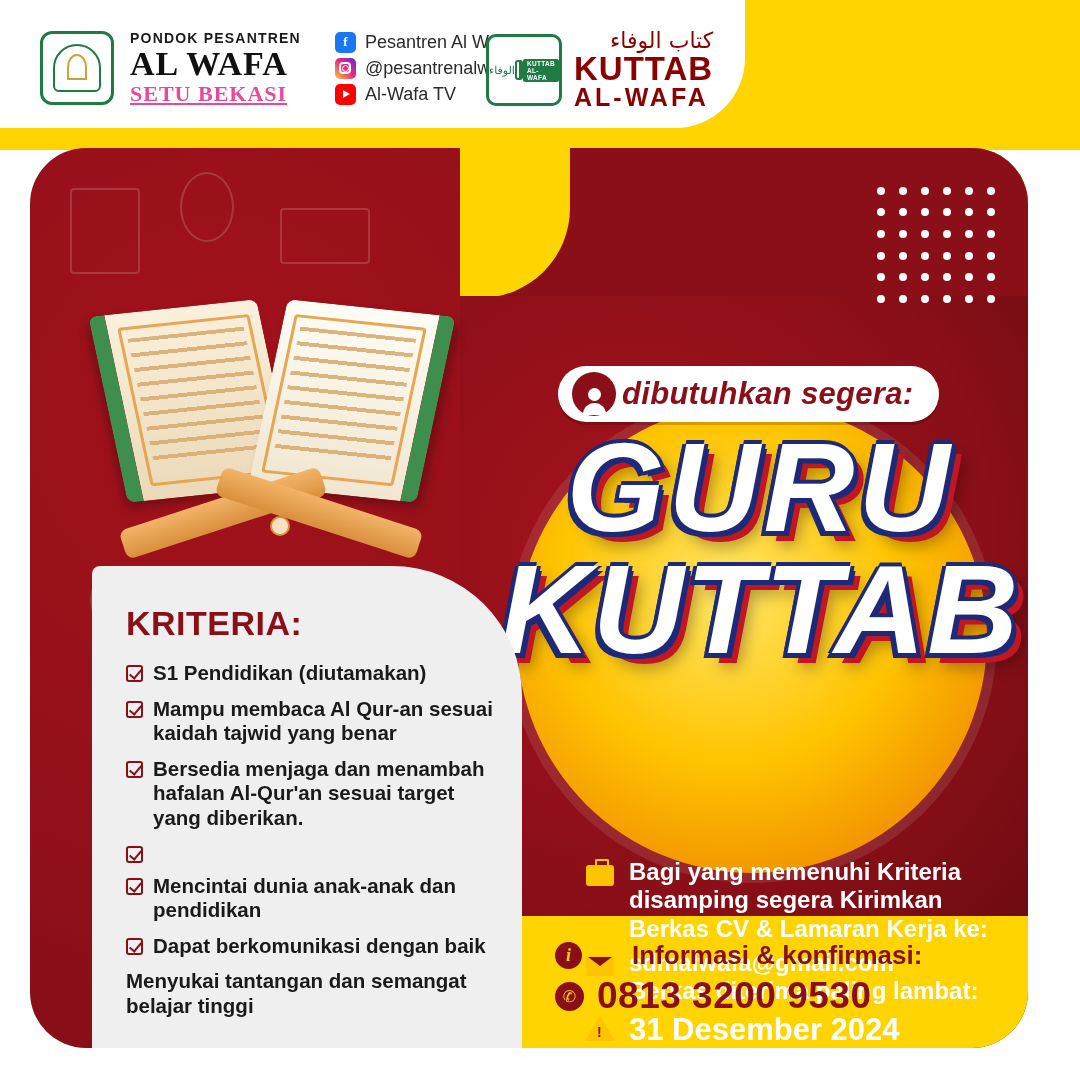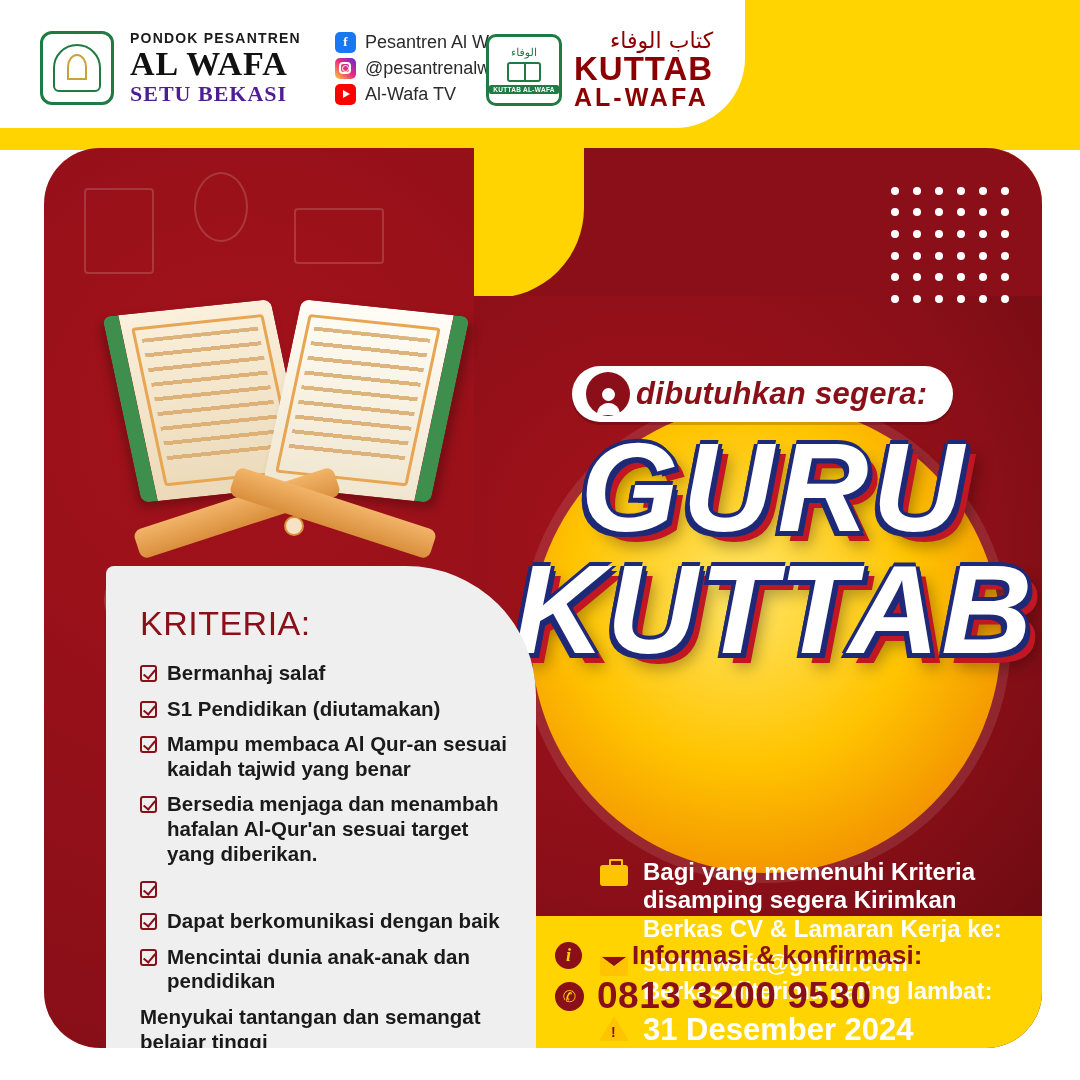--- a/index.html
+++ b/index.html
@@ -63,21 +63,21 @@
     border-radius: 50% 50% 0 0;
   }
   .pesantren-text { line-height: 1.05; }
   .pesantren-text .l1 {
     font-size: 14px; font-weight: bold; letter-spacing: 1.2px; color: #1b1b1b;
   }
   .pesantren-text .l2 {
     font-size: 34px; font-weight: bold; letter-spacing: 1px; color: #111; font-family: "Liberation Serif", serif;
   }
   .pesantren-text .l3 {
-    font-size: 22px; font-weight: bold; letter-spacing: 1px; color: #4c1d95; font-family: "Liberation Serif", serif;
+    font-size: 22px; font-weight: bold; letter-spacing: 1px; color: #ec4899; font-family: "Liberation Serif", serif; text-decoration: underline;
   }
 
   .socials {
     margin-left: 18px;
     display: flex; flex-direction: column; gap: 5px;
     font-size: 18px; color: #2b2b2b;
   }
   .social-row { display: flex; align-items: center; gap: 9px; }
   .sicon {
     width: 21px; height: 21px; border-radius: 5px;
@@ -104,21 +104,21 @@
   }
 
   .kuttab-logo-group {
     position: absolute; left: 486px; top: 30px;
     display: flex; align-items: center; gap: 12px;
   }
   .kuttab-seal {
     width: 76px; height: 72px;
     border: 3px solid #1f7a43;
     border-radius: 10px;
-    display: flex; flex-direction: column; align-items: center; justify-content: center;
+    display: flex; flex-direction: row; align-items: center; justify-content: center;
     background: #fff;
   }
   .kuttab-seal .arab { font-size: 11px; color: #1f7a43; }
   .kuttab-seal .book {
     width: 34px; height: 20px; border: 2px solid #1f7a43; border-radius: 3px; margin: 3px 0;
     position: relative;
   }
   .kuttab-seal .book:after {
     content:""; position:absolute; left:50%; top:0; width:2px; height:100%; background:#1f7a43;
   }
@@ -127,21 +127,21 @@
     padding: 1px 4px; border-radius: 2px; letter-spacing: .3px;
   }
   .kuttab-word { line-height: 1; }
   .kuttab-word .ar { font-size: 22px; color: #8B0000; text-align: right; font-family: "DejaVu Sans", sans-serif; }
   .kuttab-word .k1 { font-size: 33px; font-weight: bold; color: #8B0000; letter-spacing: 1px; }
   .kuttab-word .k2 { font-size: 25px; font-weight: bold; color: #8B0000; letter-spacing: 3px; }
 
   
   .maroon-panel {
     position: absolute;
-    left: 44px; top: 148px;
+    left: 30px; top: 148px;
     width: 998px; height: 900px;
     background:
       radial-gradient(circle at 20% 30%, #A4121B 0%, #8A0F18 60%, #6E0B12 100%);
     border-radius: 56px;
     overflow: hidden;
   }
   
   .doodles {
     position: absolute; inset: 0;
     opacity: .16;
@@ -311,21 +311,21 @@
     left: 62px; top: 418px;
     width: 430px; height: 632px;
     background: #EFEFEF;
     border-top-right-radius: 130px;
     border-top-left-radius: 8px;
     border-bottom-left-radius: 46px;
     border-bottom-right-radius: 8px;
     padding: 38px 26px 10px 34px;
   }
   .criteria-title {
-    font-size: 34px; font-weight: normal; color: #8A0F18; letter-spacing: .5px;
+    font-size: 34px; font-weight: bold; color: #8A0F18; letter-spacing: .5px;
     margin-bottom: 18px;
   }
   .criteria-list { list-style: none; }
   .criteria-list li {
     display: flex; align-items: flex-start; gap: 10px;
     margin-bottom: 11px;
     font-size: 20.5px; font-weight: bold; color: #1a1a1a;
     line-height: 1.2;
   }
   .chk {
@@ -537,46 +537,42 @@
     </div>
 
     <div class="title-wrap">
       <div class="word w1">GURU</div>
       <div class="word w2">KUTTAB</div>
     </div>
 
     <div class="criteria-card">
       <div class="criteria-title">KRITERIA:</div>
       <ul class="criteria-list">
-        <li>
-            <span class="chk"></span>
-            <span>Bermanhaj salaf</span>
-          </li>
         <li>
             <span class="chk"></span>
             <span>S1 Pendidikan (diutamakan)</span>
           </li>
         <li>
             <span class="chk"></span>
             <span>Mampu membaca Al Qur-an sesuai kaidah tajwid yang benar</span>
           </li>
         <li>
             <span class="chk"></span>
             <span>Bersedia menjaga dan menambah hafalan Al-Qur'an sesuai target yang diberikan.</span>
           </li>
         <li>
             <span class="chk"></span>
           </li>
         <li>
             <span class="chk"></span>
-            <span>Dapat berkomunikasi dengan baik</span>
+            <span>Mencintai dunia anak-anak dan pendidikan</span>
           </li>
         <li>
             <span class="chk"></span>
-            <span>Mencintai dunia anak-anak dan pendidikan</span>
+            <span>Dapat berkomunikasi dengan baik</span>
           </li>
         <li>
             <span>Menyukai tantangan dan semangat belajar tinggi</span>
           </li>
 
       </ul>
     </div>
 
     <div class="info-block">
       <div class="info-row">

